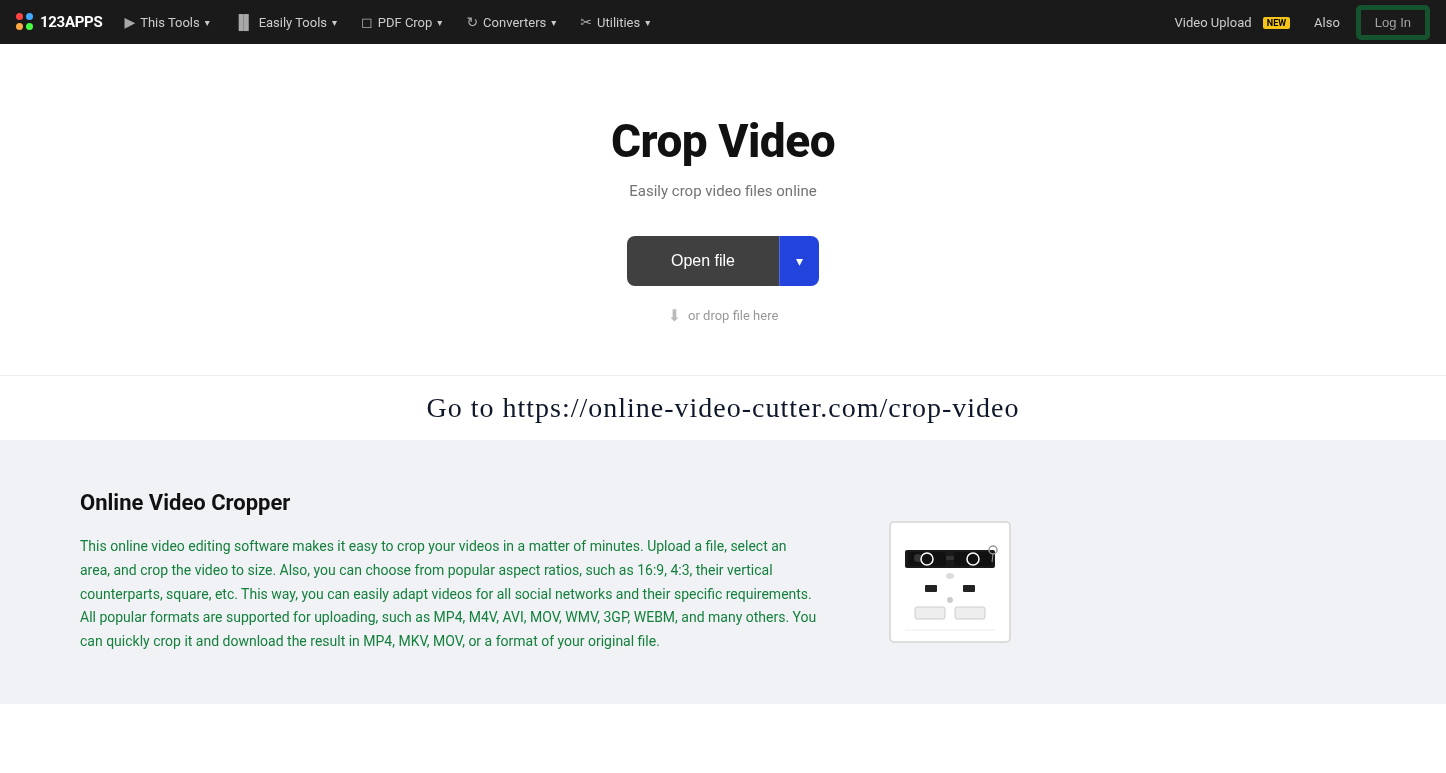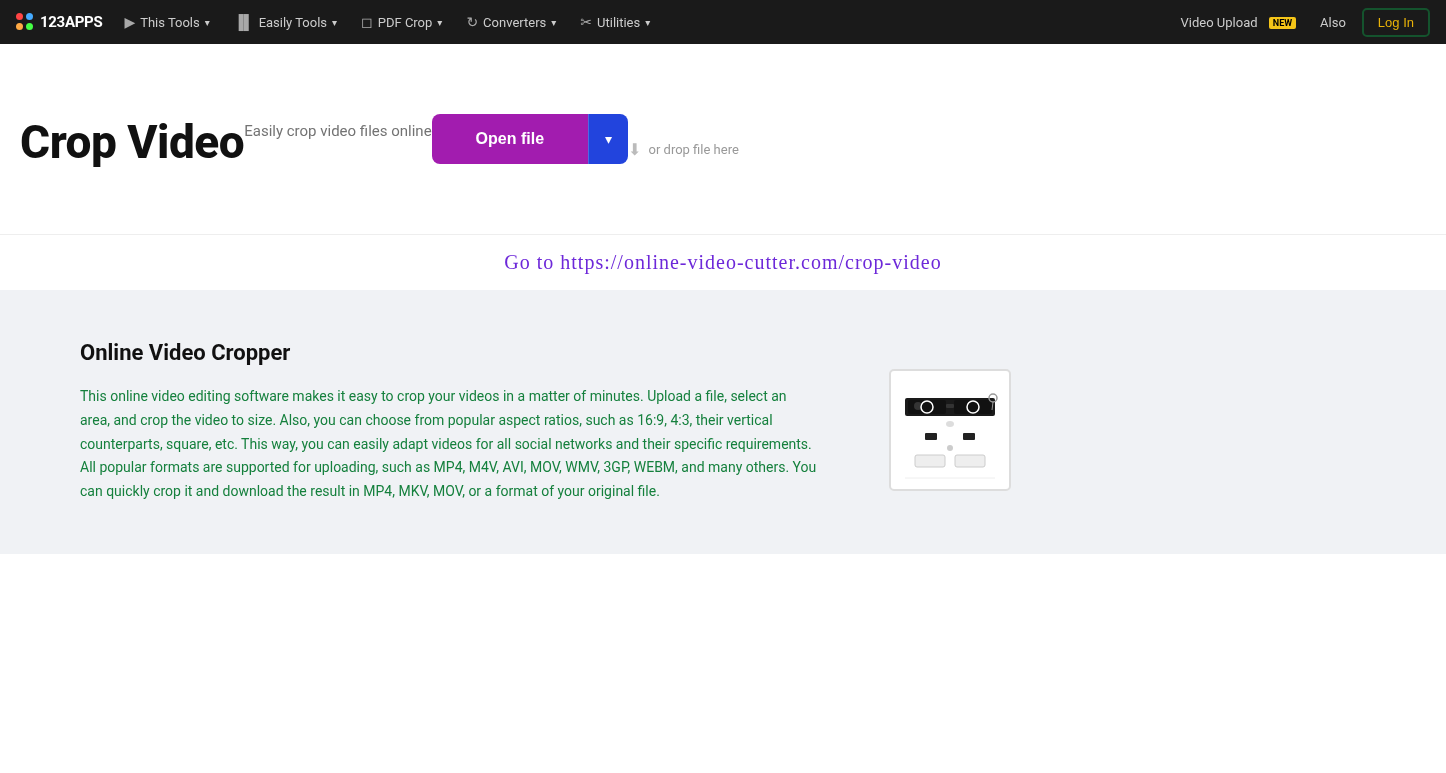--- a/index.html
+++ b/index.html
@@ -55,33 +55,33 @@
       color: #000;
       font-size: 9px;
       font-weight: 700;
       padding: 1px 4px;
       border-radius: 2px;
       margin-left: 8px;
       vertical-align: middle;
     }
     .login-btn {
       background: transparent;
-      border: 2px solid #14532d;
-      color: #eab308;
+      border: 5px solid #14532d;
+      color: #a3a3a3;
       font-size: 13px;
       padding: 5px 14px;
       border-radius: 5px;
       cursor: pointer;
     }
 
     
     .hero {
       background: #fff;
       display: flex;
-      flex-direction: row;
+      flex-direction: column;
       align-items: center;
       padding: 70px 20px 50px;
     }
     .hero-title {
       font-size: 46px;
       font-weight: 800;
       color: #111;
       margin-bottom: 14px;
       letter-spacing: -0.5px;
     }
@@ -90,24 +90,24 @@
       color: #737373;
       margin-bottom: 36px;
     }
     .open-file-wrapper {
       display: flex;
       border-radius: 8px;
       overflow: hidden;
       margin-bottom: 20px;
     }
     .open-file-btn {
-      background: #a21caf;
+      background: #404040;
       color: #fff;
       font-size: 16px;
-      font-weight: 700;
+      font-weight: 400;
       padding: 16px 44px;
       border: none;
       cursor: pointer;
     }
     .open-file-arrow {
       background: #2244dd;
       color: #fff;
       border: none;
       padding: 16px 16px;
       cursor: pointer;
@@ -125,32 +125,32 @@
 
     
     .annotation-bar {
       background: #fff;
       border-top: 1px solid #eee;
       padding: 16px 20px;
       text-align: center;
     }
     .annotation-text {
       font-family: 'Comic Sans MS', 'Chalkboard SE', cursive;
-      color: #6d28d9;
-      font-size: 20px;
+      color: #0f172a;
+      font-size: 28px;
       letter-spacing: 1px;
     }
 
     
     .lower-section {
       background: #f0f2f5;
       padding: 50px 80px;
       display: flex;
       gap: 60px;
-      align-items: flex-start;
+      align-items: center;
     }
     .lower-content { flex: 1; max-width: 740px; }
     .lower-title {
       font-size: 22px;
       font-weight: 700;
       color: #111;
       margin-bottom: 20px;
     }
     .lower-desc {
       font-size: 14px;

